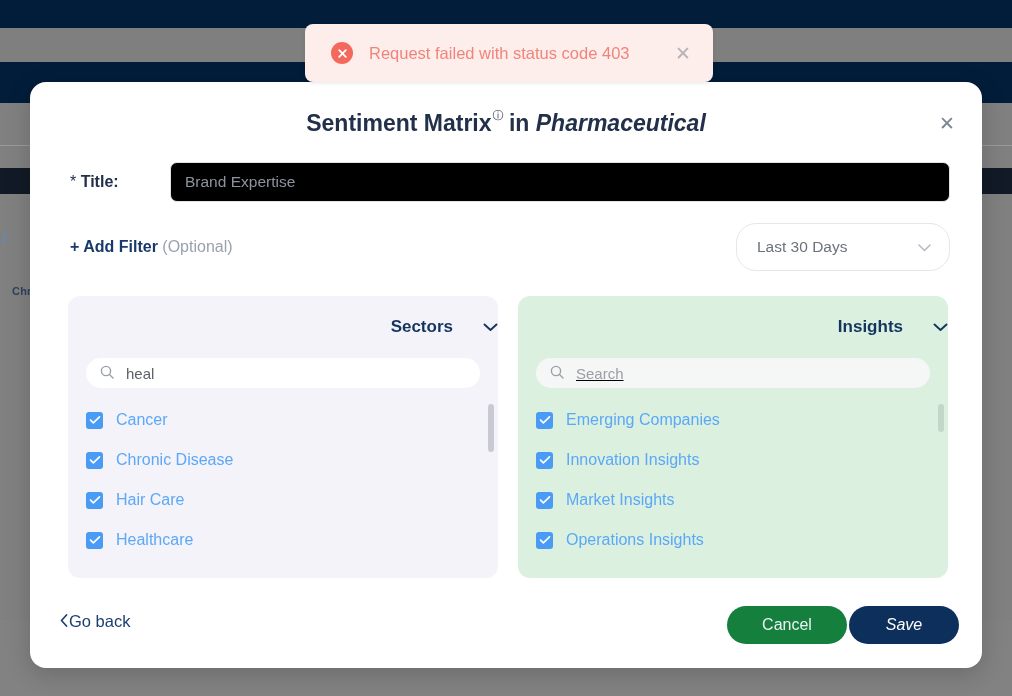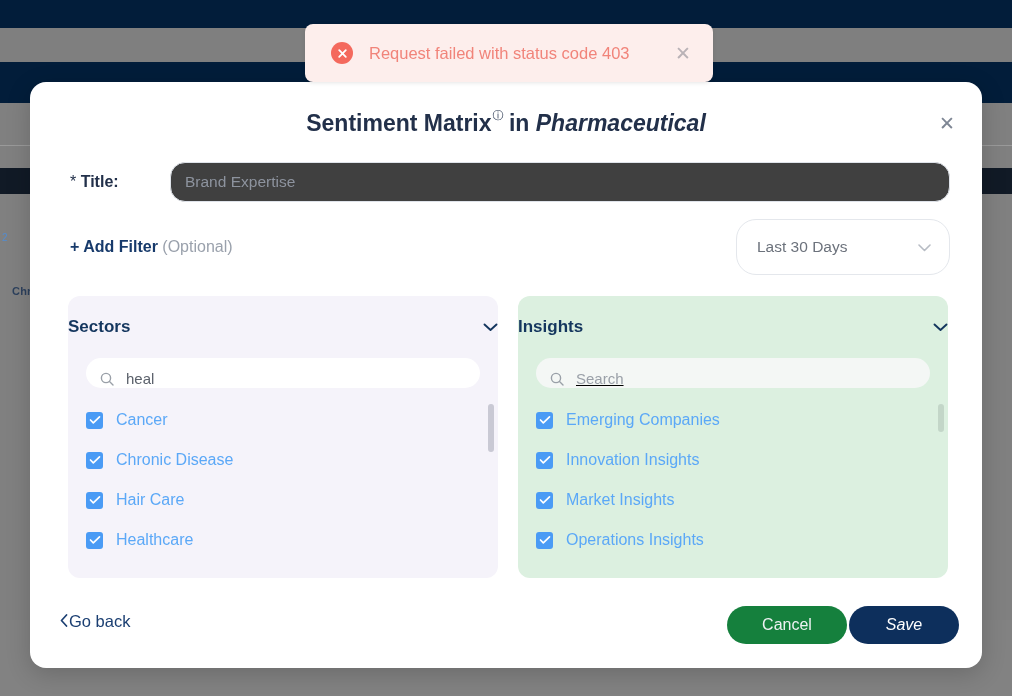--- a/index.html
+++ b/index.html
@@ -95,37 +95,37 @@
     width: 880px; height: 40px;
     display: flex; align-items: center;
   }
   #title-label {
     font-size: 16px; font-weight: bold; color: #22304a;
     width: 100px; white-space: nowrap;
   }
   #title-label .req { font-weight: normal; }
   #title-input {
     flex: 1 1 auto; height: 40px;
-    border: 1px solid #dfe3ea; border-radius: 15px;
+    border: 1px solid #dfe3ea; border-radius: 7px;
     padding: 0 14px; font-size: 15.5px; color: #8d939e;
     font-family: "Liberation Sans", sans-serif;
-    background: #404040; outline: none;
+    background: #000000; outline: none;
   }
 
   
   #filter-row {
     position: absolute; left: 40px; top: 142px;
     width: 880px; height: 46px;
     display: flex; align-items: center; justify-content: space-between;
   }
   #add-filter { font-size: 16px; white-space: nowrap; cursor: pointer; }
   #add-filter .af-main { color: #173a6b; font-weight: bold; }
   #add-filter .af-opt  { color: #9aa1ac; }
   #range-select {
-    width: 214px; height: 56px;
+    width: 214px; height: 48px;
     border: 1px solid #e4e7ec; border-radius: 20px;
     background: #fff;
     display: flex; align-items: center; justify-content: space-between;
     padding: 0 18px 0 20px;
     font-size: 15.5px; color: #6c727c; cursor: pointer;
   }
   #range-select .chev { color: #b7bcc4; font-size: 13px; }
 
   
   #panels {
@@ -134,30 +134,30 @@
     display: flex; justify-content: space-between;
   }
   .panel {
     width: 430px; height: 282px;
     border-radius: 12px;
     position: relative; overflow: hidden;
   }
   .panel.sectors  { background: #f5f3fa; }
   .panel.insights { background: #dcf0e0; }
   .panel-header {
-    height: 62px; display: flex; align-items: center; justify-content: space-between;
+    height: 62px; display: flex; align-items: center; justify-content: flex-end;
     gap: 30px;
     font-size: 17px; font-weight: bold; color: #14365e;
     cursor: pointer;
   }
   .panel-header .chev { font-size: 14px; color: #14365e; font-weight: bold; }
   .search-wrap {
     margin: 0 18px; height: 30px;
     background: #fff; border-radius: 16px;
-    display: flex; align-items: flex-end;
+    display: flex; align-items: center;
     padding: 0 14px;
   }
   .panel.insights .search-wrap { background: #f4f7f5; text-decoration: underline; }
   .search-icon { color: #9aa0a8; font-size: 14px; margin-right: 10px; line-height:1; }
   .search-input {
     border: none; outline: none; background: transparent;
     font-size: 15px; color: #5b616b; width: 100%;
     font-family: "Liberation Sans", sans-serif;
   }
   .search-input::placeholder { color: #9aa0a8; }

